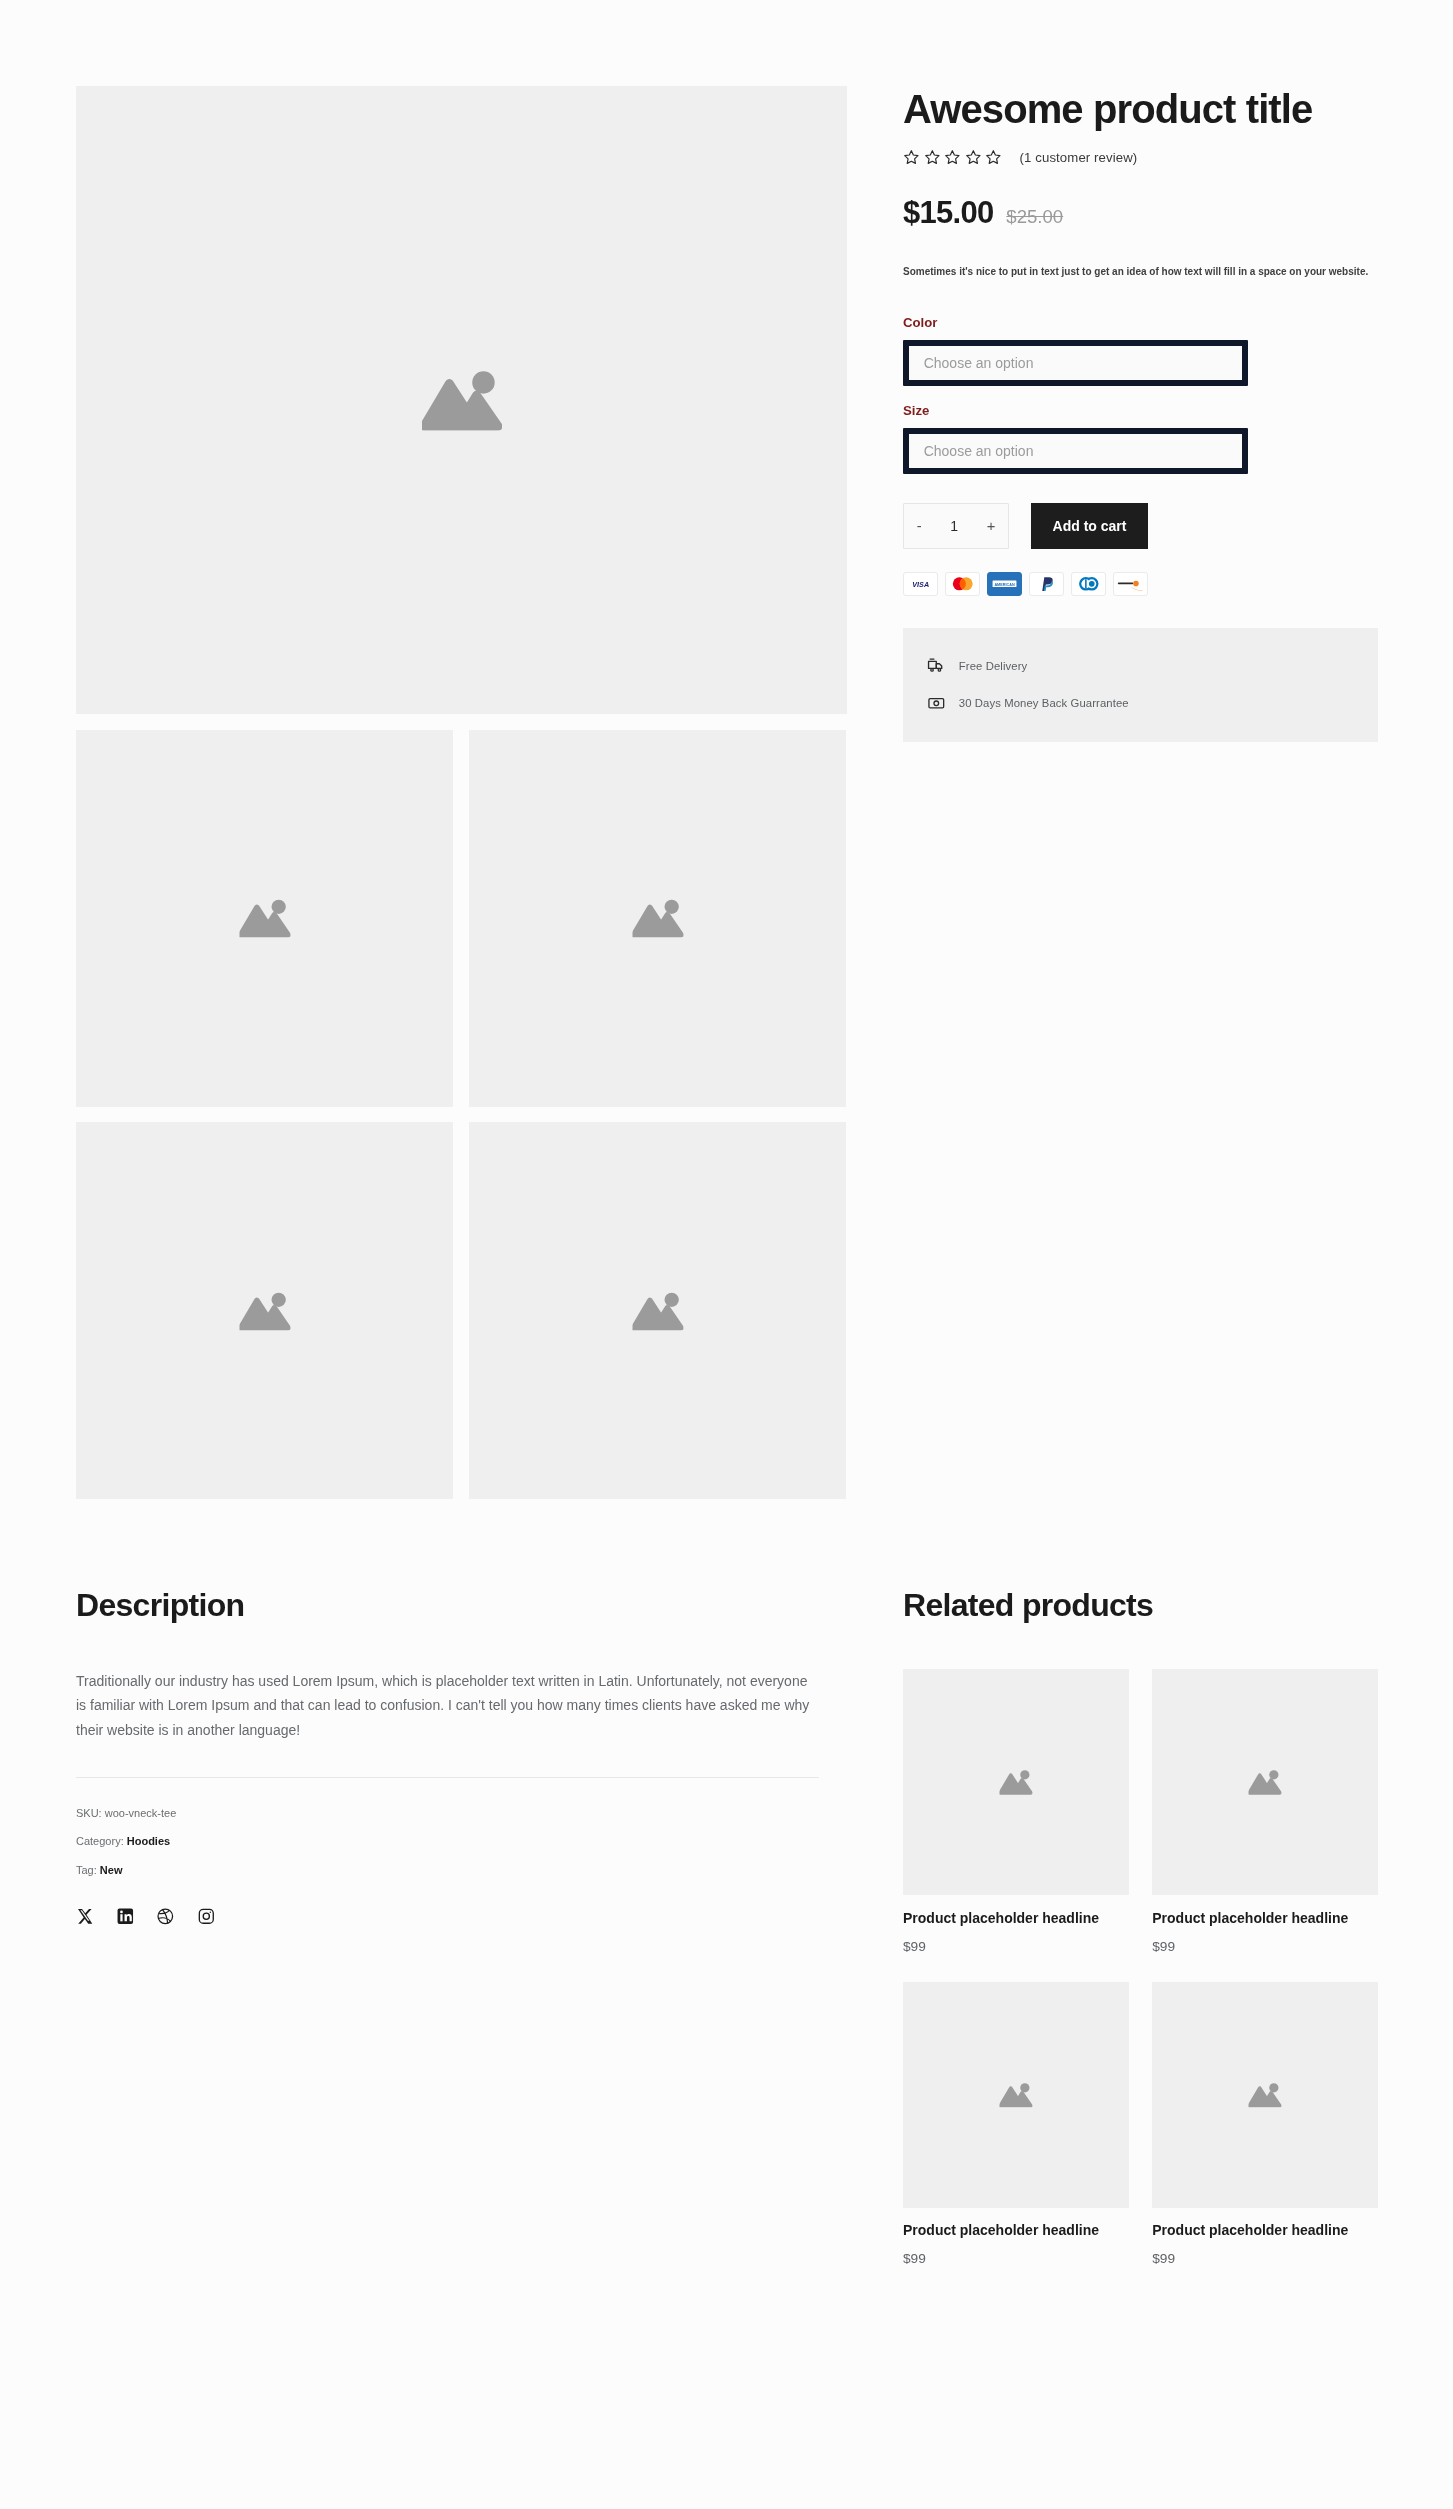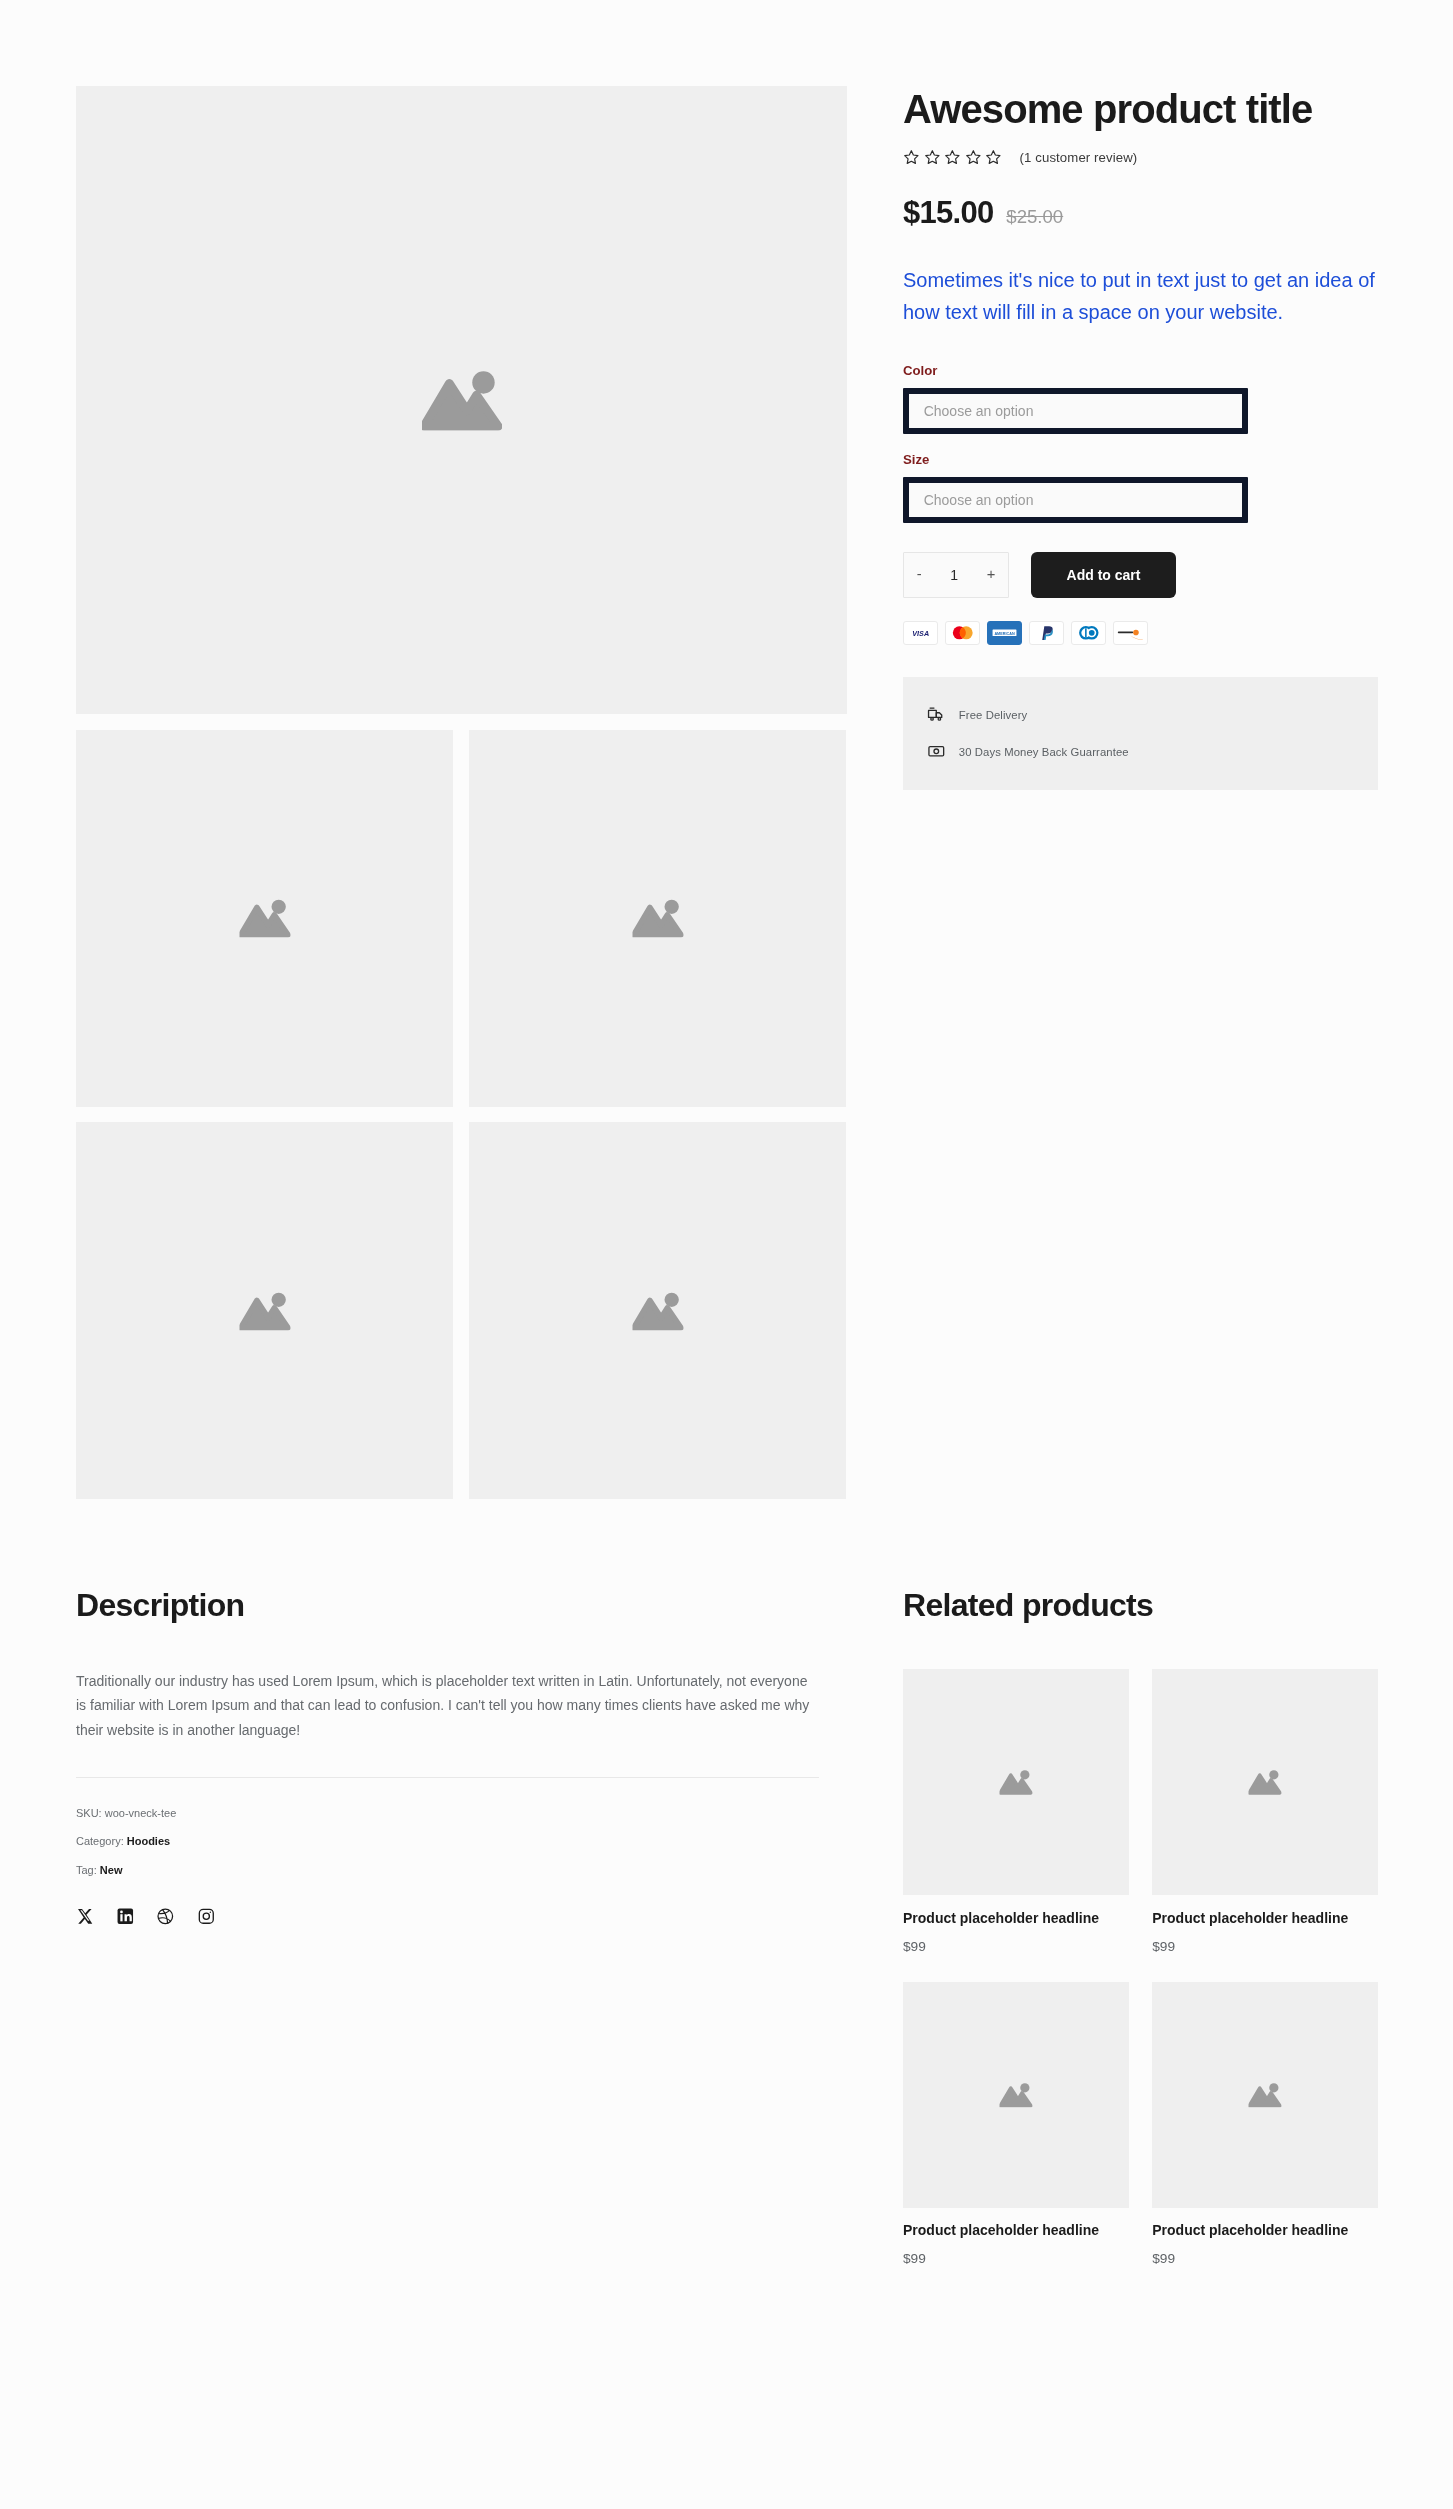--- a/index.html
+++ b/index.html
@@ -114,25 +114,26 @@
     color: #1b1b1b;
   }
   .price-was {
     font-size: 18.6px;
     color: #9a9a9a;
     text-decoration: line-through;
     font-weight: 400;
   }
 
   .short-desc {
-    font-size: 20px;
+    font-size: 10px;
     line-height: 1.62;
-    color: #1d4ed8;
+    color: #404040;
     margin-bottom: 35px;
     max-width: 490px;
+    font-weight: bold;
   }
 
   .attr-group { margin-bottom: 17.6px; }
   .attr-label {
     font-size: 13.2px;
     font-weight: 700;
     color: #7f1d1d;
     margin-bottom: 9.8px;
   }
   .select-box {
@@ -179,23 +180,23 @@
     font-size: 14px;
     color: #2a2a2a;
   }
   .add-cart {
     height: 46px;
     background: #1d1d1d;
     color: #fff;
     border: none;
     font-size: 14px;
     font-weight: 700;
-    padding: 0 36px;
+    padding: 0 22px;
     cursor: pointer;
-    border-radius: 6px;
+    border-radius: 0;
     font-family: "Liberation Sans", sans-serif;
   }
 
   
   .pay-row {
     display: flex;
     gap: 7px;
     margin-bottom: 32px;
   }
   .pay {

